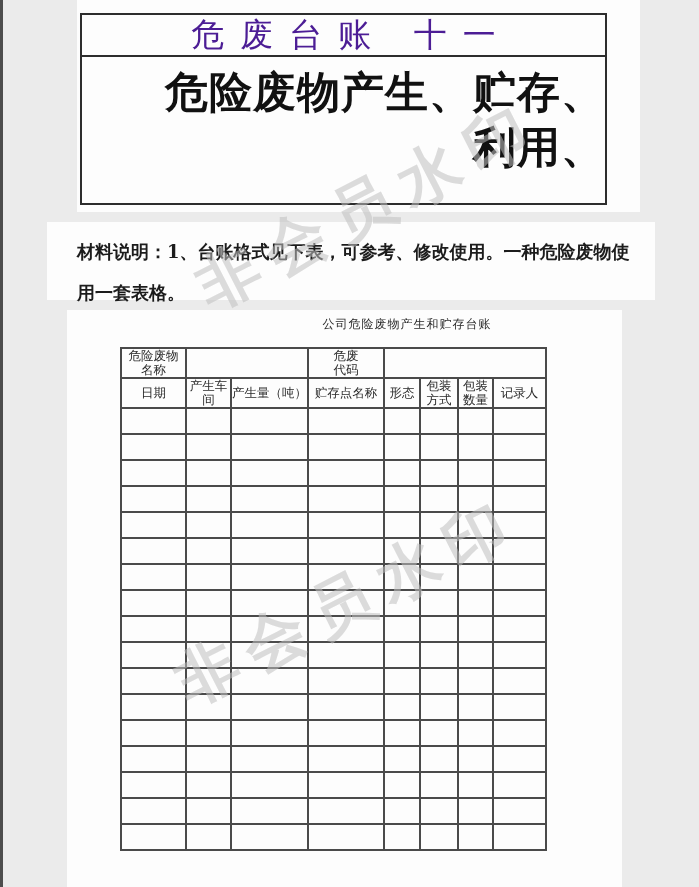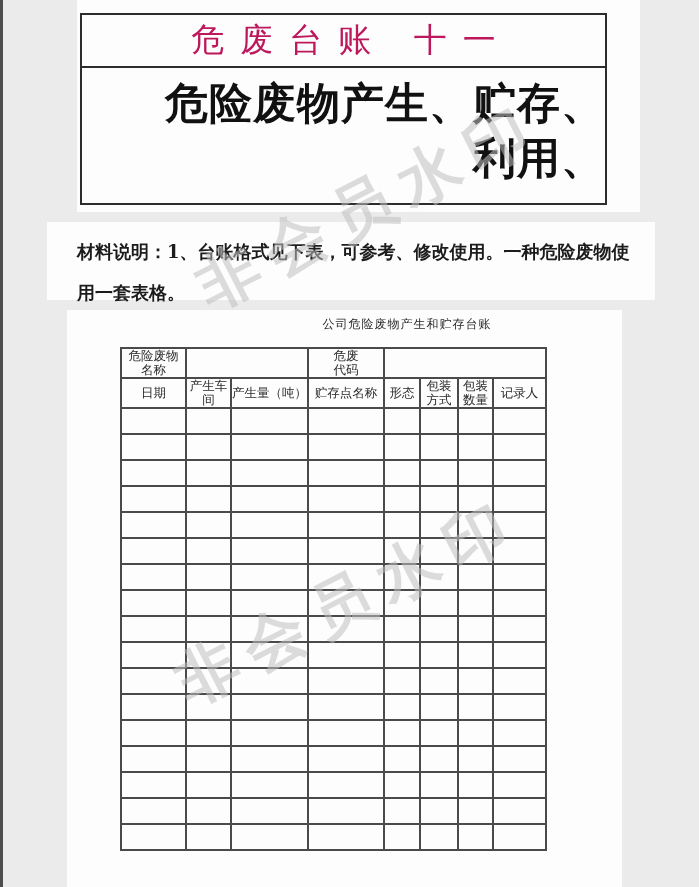--- a/index.html
+++ b/index.html
@@ -23,26 +23,26 @@
     width:563px; height:212px;
     background:#fdfdfd;
   }
   .title-box {
     position:absolute; left:3px; top:13px;
     width:527px; height:192px;
     border:2px solid #2d2d2d;
     background:#fdfdfd;
   }
   .title-box-header {
-    height:53px;
+    height:42px;
     border-bottom:2px solid #2d2d2d;
     display:flex; align-items:center; justify-content:center;
     font-size:33px; font-weight:normal;
     letter-spacing:16px; padding-left:16px;
-    color:#be185d;
+    color:#4c1d95;
   }
   .title-box-main {
     padding-top:8px;
     text-align:right;
     font-size:43px; font-weight:bold;
     line-height:55px;
     letter-spacing:1px;
     color:#111;
     margin-left:44px;
   }

